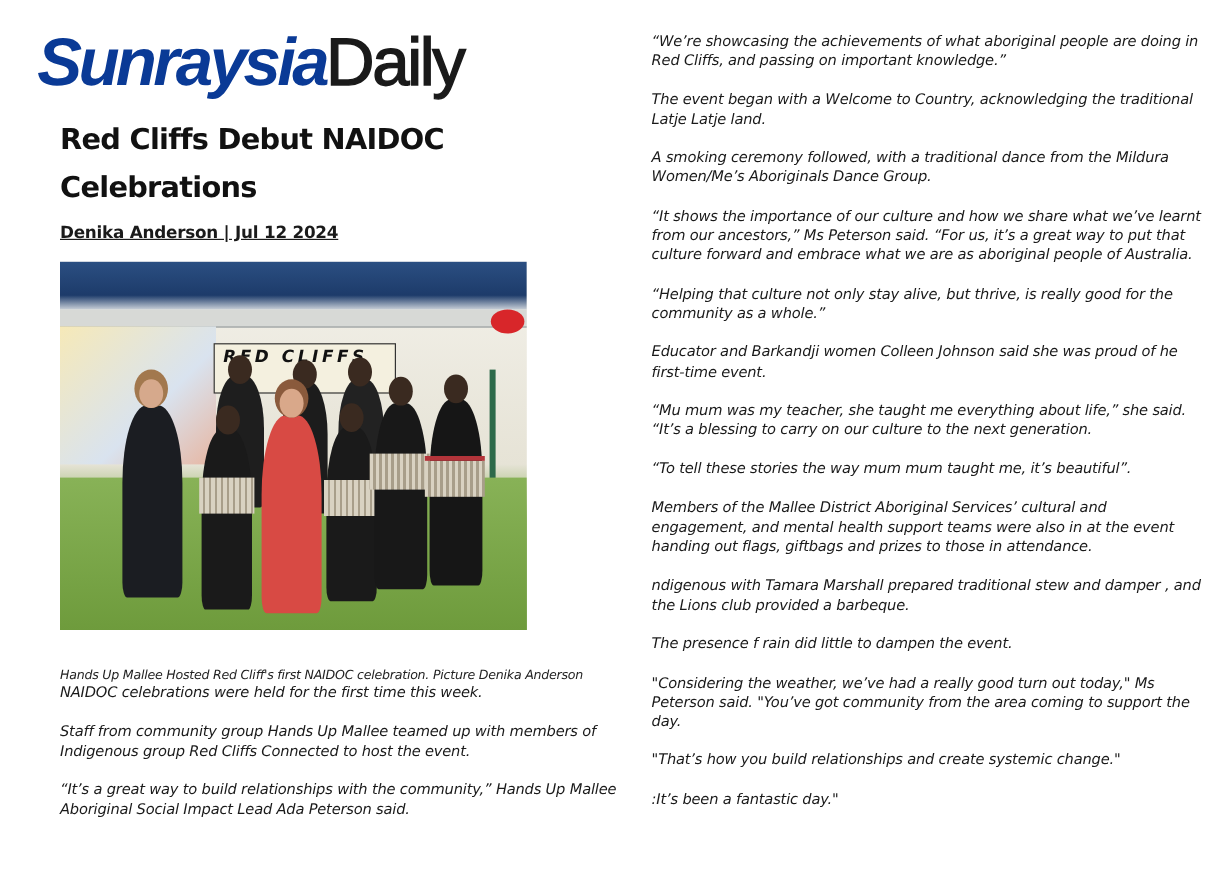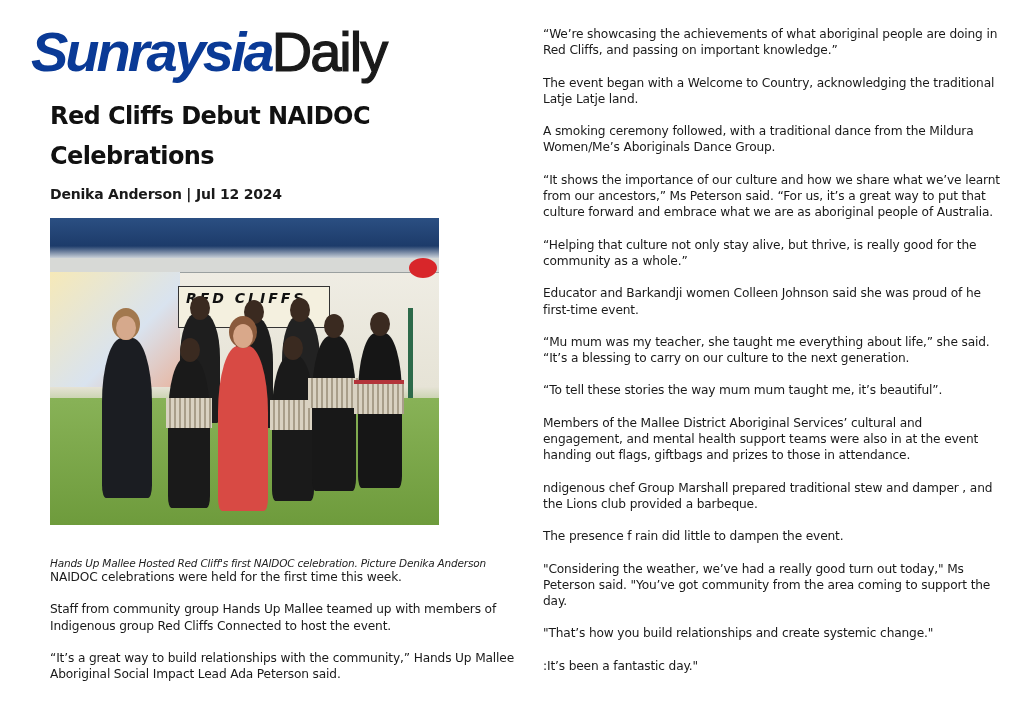--- a/index.html
+++ b/index.html
@@ -55,20 +55,21 @@
     }
     .byline {
       position: absolute;
       left: 0;
       top: 186px;
       font-family: "DejaVu Sans", sans-serif;
       font-weight: bold;
       font-size: 14px;
       color: #1a1a1a;
       letter-spacing: -0.2px;
+      text-decoration: underline;
     }
     .photo {
       position: absolute;
       left: 0;
       top: 218px;
       width: 389px;
       height: 307px;
       overflow: hidden;
       background: linear-gradient(#f3f1ea 0%, #e6e3d6 55%, #7ea84a 70%, #6f9c3e 100%);
     }
@@ -133,20 +134,21 @@
       letter-spacing: -0.2px;
       margin-top: 20px;
     }
     .body-text p, .right-col p {
       margin: 0 0 16px 0;
       font-family: "DejaVu Sans", sans-serif;
       font-size: 12.2px;
       line-height: 16.3px;
       color: #1a1a1a;
       letter-spacing: -0.15px;
+      font-style: italic;
     }
     .body-text {
       position: absolute;
       left: 0;
       top: 569px;
       width: 470px;
     }
   </style>
 </head>
 <body>
@@ -206,18 +208,18 @@
 <div class="right-col">
   <p>“We’re showcasing the achievements of what aboriginal people are doing in Red Cliffs, and passing on important knowledge.”</p>
   <p>The event began with a Welcome to Country, acknowledging the traditional Latje Latje land.</p>
   <p>A smoking ceremony followed, with a traditional dance from the Mildura Women/Me’s Aboriginals Dance Group.</p>
   <p>“It shows the importance of our culture and how we share what we’ve learnt from our ancestors,” Ms Peterson said. “For us, it’s a great way to put that culture forward and embrace what we are as aboriginal people of Australia.</p>
   <p>“Helping that culture not only stay alive, but thrive, is really good for the community as a whole.”</p>
   <p>Educator and Barkandji women Colleen Johnson said she was proud of he first-time event.</p>
   <p>“Mu mum was my teacher, she taught me everything about life,” she said. “It’s a blessing to carry on our culture to the next generation.</p>
   <p>“To tell these stories the way mum mum taught me, it’s beautiful”.</p>
   <p>Members of the Mallee District Aboriginal Services’ cultural and engagement, and mental health support teams were also in at the event handing out flags, giftbags and prizes to those in attendance.</p>
-  <p>ndigenous chef Group Marshall prepared traditional stew and damper , and the Lions club provided a barbeque.</p>
+  <p>ndigenous with Tamara Marshall prepared traditional stew and damper , and the Lions club provided a barbeque.</p>
   <p>The presence f rain did little to dampen the event.</p>
   <p>"Considering the weather, we’ve had a really good turn out today," Ms Peterson said. "You’ve got community from the area coming to support the day.</p>
   <p>"That’s how you build relationships and create systemic change."</p>
   <p>:It’s been a fantastic day."</p>
 </div>
 
 </body></html>

